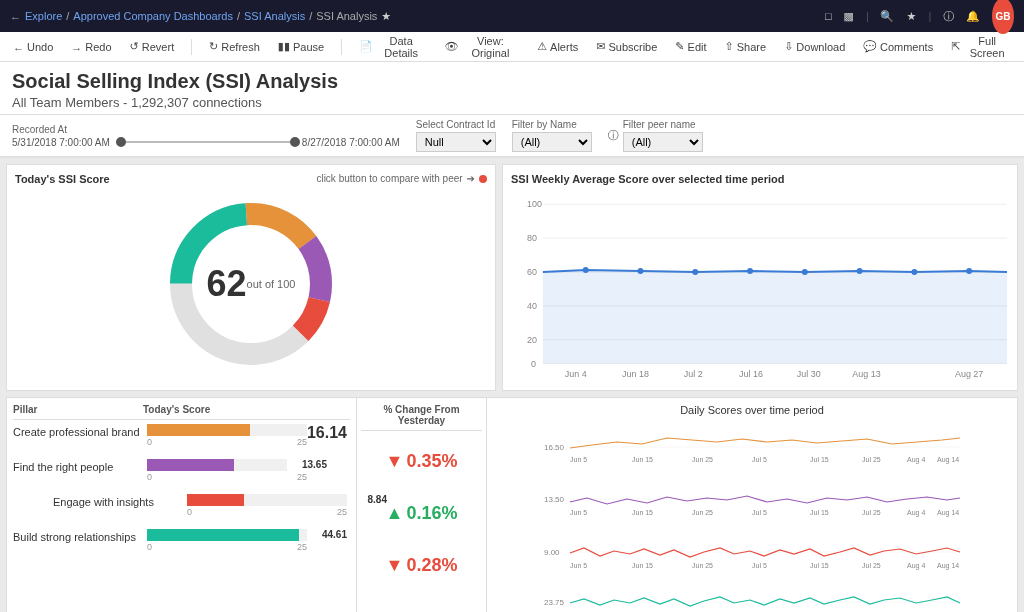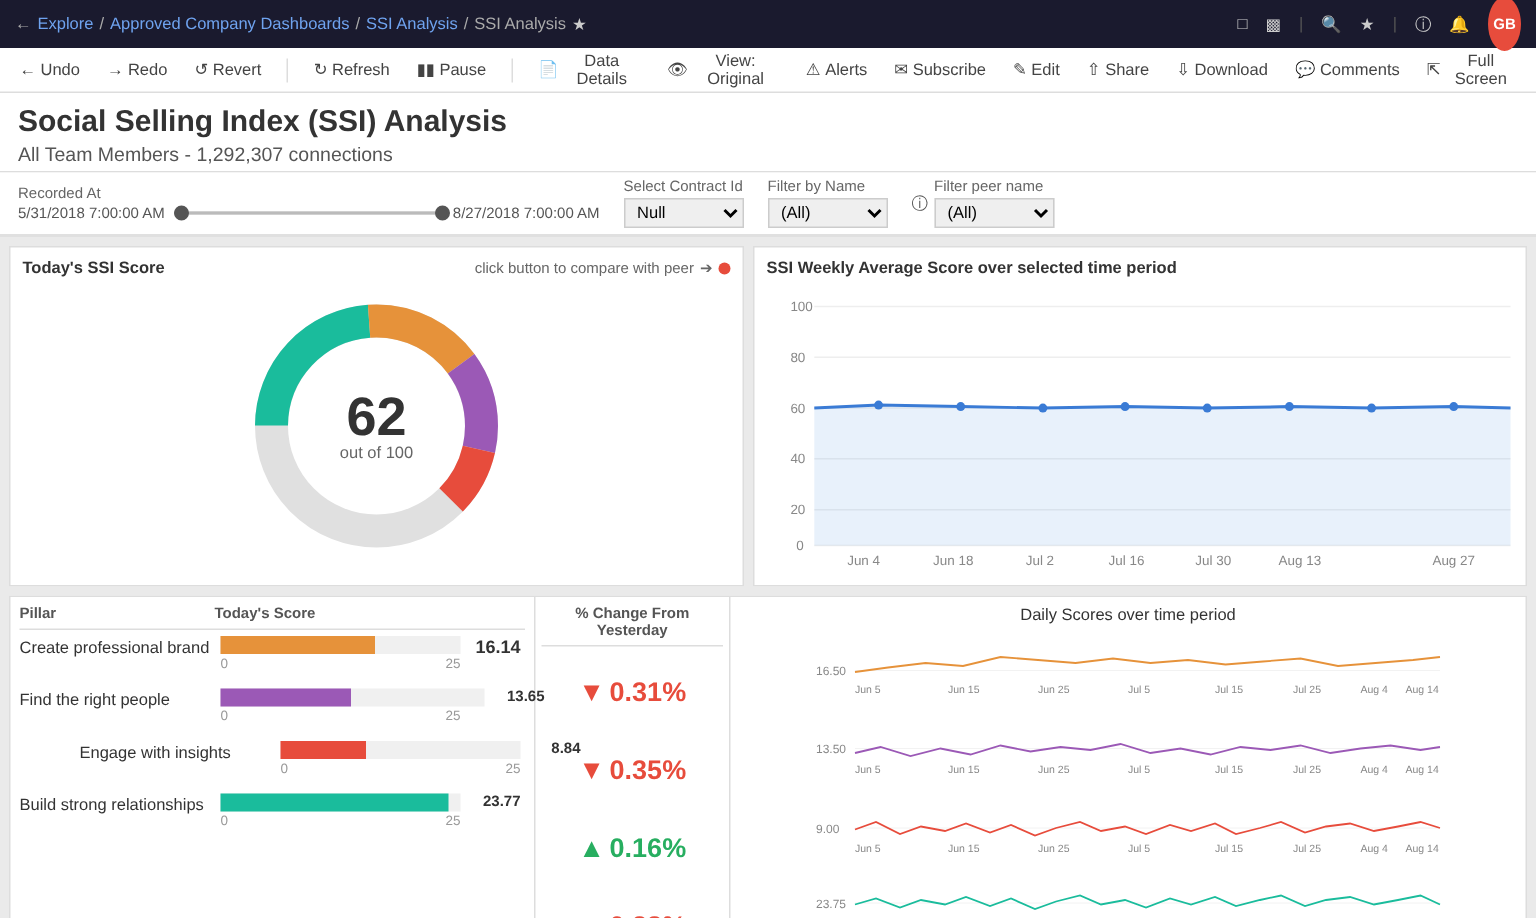--- a/index.html
+++ b/index.html
@@ -93,21 +93,21 @@
     .donut-wrapper {
       display: flex;
       justify-content: center;
       align-items: center;
       height: 190px;
       position: relative;
     }
     .donut-center {
       position: absolute;
       display: flex;
-      flex-direction: column;
+      flex-direction: row;
       align-items: center;
       justify-content: center;
     }
     .donut-score { font-size: 36px; font-weight: 700; color: #333; line-height: 1; }
     .donut-label { font-size: 11px; color: #666; }
     .peer-info { position: absolute; top: 8px; right: 8px; display: flex; align-items: center; gap: 4px; font-size: 10px; color: #666; }
     .peer-dot { width: 8px; height: 8px; border-radius: 50%; background: #e74c3c; }
 
     
     .weekly-chart-card {
@@ -337,35 +337,35 @@
         <div class="pillar-col">Pillar</div>
         <div class="score-col">Today's Score</div>
       </div>
 
       <div class="pillar-row">
         <div style="display:flex;gap:6px;align-items:flex-start;">
           <div style="flex:0 0 128px;font-size:11px;color:#333;padding-top:2px;">Create professional brand</div>
           <div style="flex:1;">
             <div style="position:relative;width:160px;height:12px;background:#f0f0f0;">
               <div style="width:103px;height:12px;background:#e6923a;"></div>
-              <span style="position:absolute;right:-40px;top:0;font-size:12px;font-weight:600;color:#333;">16.14</span>
+              <span style="position:absolute;right:-40px;top:0;font-size:16px;font-weight:600;color:#333;">16.14</span>
             </div>
             <div style="display:flex;justify-content:space-between;width:160px;font-size:9px;color:#999;margin-top:1px;">
               <span>0</span>
               <span>25</span>
             </div>
           </div>
         </div>
       </div>
 
       <div class="pillar-row">
         <div style="display:flex;gap:6px;align-items:flex-start;">
           <div style="flex:0 0 128px;font-size:11px;color:#333;padding-top:2px;">Find the right people</div>
           <div style="flex:1;">
-            <div style="position:relative;width:176px;height:12px;background:#f0f0f0;">
+            <div style="position:relative;width:140px;height:12px;background:#f0f0f0;">
               <div style="width:87px;height:12px;background:#9b59b6;"></div>
               <span style="position:absolute;right:-40px;top:0;font-size:10px;font-weight:600;color:#333;">13.65</span>
             </div>
             <div style="display:flex;justify-content:space-between;width:160px;font-size:9px;color:#999;margin-top:1px;">
               <span>0</span>
               <span>25</span>
             </div>
           </div>
         </div>
       </div>
@@ -385,40 +385,34 @@
           </div>
         </div>
       </div>
 
       <div class="pillar-row">
         <div style="display:flex;gap:6px;align-items:flex-start;">
           <div style="flex:0 0 128px;font-size:11px;color:#333;padding-top:2px;">Build strong relationships</div>
           <div style="flex:1;">
             <div style="position:relative;width:160px;height:12px;background:#f0f0f0;">
               <div style="width:152px;height:12px;background:#1abc9c;"></div>
-              <span style="position:absolute;right:-40px;top:0;font-size:10px;font-weight:600;color:#333;">23.77</span>
+              <span style="position:absolute;right:-40px;top:0;font-size:10px;font-weight:600;color:#333;">44.61</span>
             </div>
             <div style="display:flex;justify-content:space-between;width:160px;font-size:9px;color:#999;margin-top:1px;">
               <span>0</span>
               <span>25</span>
             </div>
           </div>
         </div>
       </div>
     </div>
 
     <div class="change-section">
       <div class="change-header">% Change From Yesterday</div>
 
-      <div class="change-item">
-        <div class="change-val change-down">
-          <span class="arrow-down"></span>
-          <span>0.31%</span>
-        </div>
-      </div>
       <div class="change-item">
         <div class="change-val change-down">
           <span class="arrow-down"></span>
           <span>0.35%</span>
         </div>
       </div>
       <div class="change-item">
         <div class="change-val change-up">
           <span class="arrow-up"></span>
           <span>0.16%</span>

